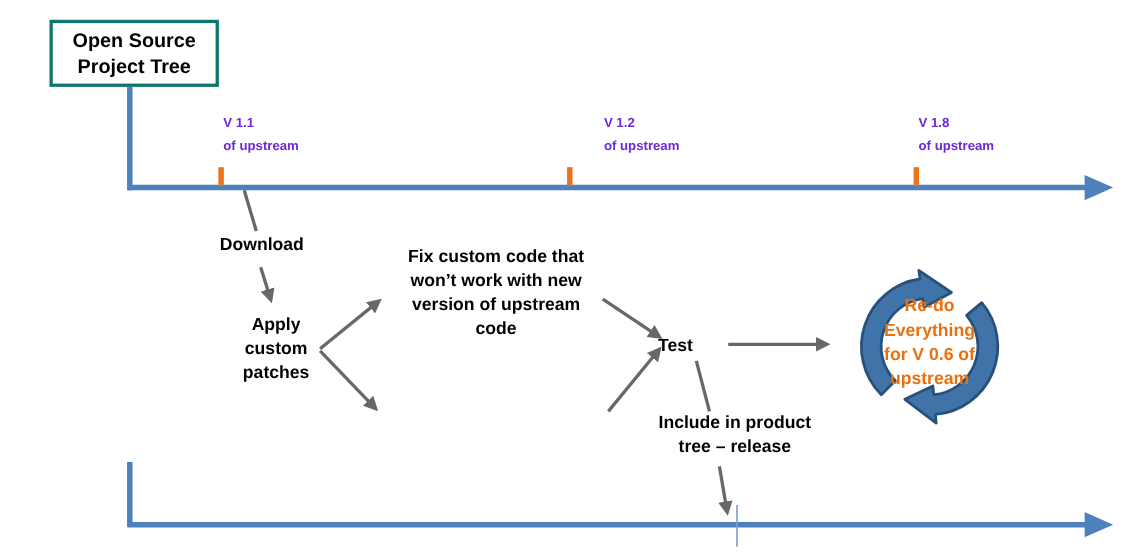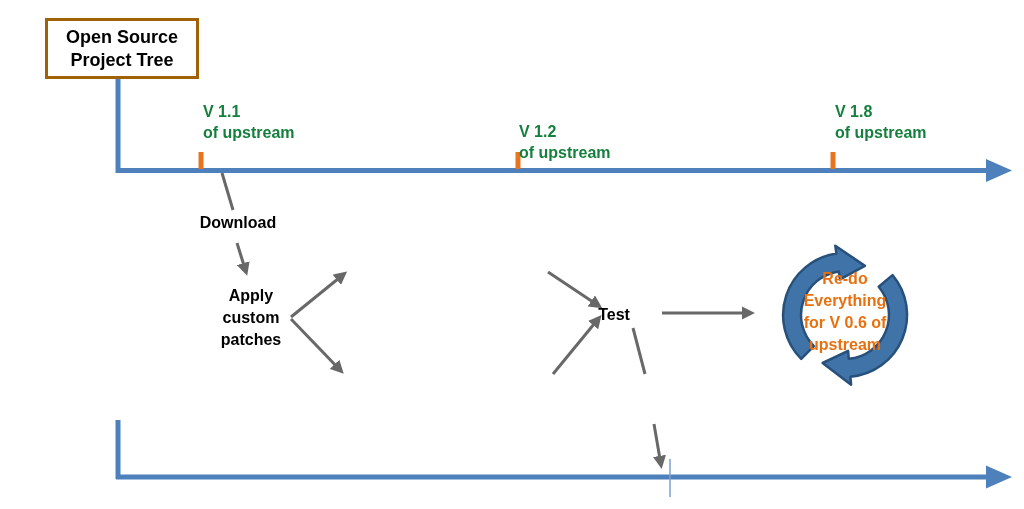--- a/index.html
+++ b/index.html
@@ -6,31 +6,31 @@
   #canvas{
     position:relative;width:1024px;height:509px;background:#ffffff;
     font-family:"Liberation Sans","DejaVu Sans",sans-serif;overflow:hidden;
   }
   #diagram-svg{position:absolute;left:0;top:0;width:1024px;height:509px;}
   .txt{
     position:absolute;white-space:pre-line;font-weight:bold;color:#000000;
     font-size:16px;line-height:22px;text-align:center;
   }
   .tree-box{
-    position:absolute;border:3px solid #a16207;background:#ffffff;
+    position:absolute;border:3px solid #0f766e;background:#ffffff;
     display:flex;align-items:center;justify-content:center;
     font-weight:bold;font-size:18px;line-height:1.25;text-align:center;color:#000;
     white-space:pre-line;
   }
   .box-top{left:45px;top:18px;width:148px;height:55px;}
   .box-bottom{left:29px;top:362px;width:178px;height:56px;}
-  .vlabel{position:absolute;white-space:pre-line;font-weight:bold;color:#15803d;
-    font-size:16px;line-height:21px;text-align:left;width:140px;}
+  .vlabel{position:absolute;white-space:pre-line;font-weight:bold;color:#6d28d9;
+    font-size:12px;line-height:21px;text-align:left;width:140px;}
   .v1{left:203px;top:101px;}
-  .v2{left:519px;top:101px;margin-top:20px;}
+  .v2{left:549px;top:101px;}
   .v3{left:835px;top:101px;}
   .download-label{left:190px;top:212px;width:96px;}
   .apply-label{left:203px;top:285px;width:96px;}
   .fix-label{left:351px;top:223px;width:200px;}
   .new-label{left:351px;top:329px;width:203px;}
   .test-label{left:583px;top:304px;width:62px;}
   .include-label{left:576px;top:374px;width:184px;}
   .redo-label{left:789px;top:268px;width:112px;color:#E8700F;}
 </style>
 </head>
@@ -81,19 +81,25 @@
 of upstream</div>
   <div class="vlabel v2">V 1.2
 of upstream</div>
   <div class="vlabel v3">V 1.8
 of upstream</div>
 
   <div class="txt download-label">Download</div>
   <div class="txt apply-label">Apply
 custom
 patches</div>
+  <div class="txt fix-label">Fix custom code that
+won’t work with new
+version of upstream
+code</div>
   <div class="txt test-label">Test</div>
+  <div class="txt include-label">Include in product
+tree – release</div>
   <div class="txt redo-label">Re-do
 Everything
 for V 0.6 of
 upstream</div>
 
 </div>
 
 </body></html>

